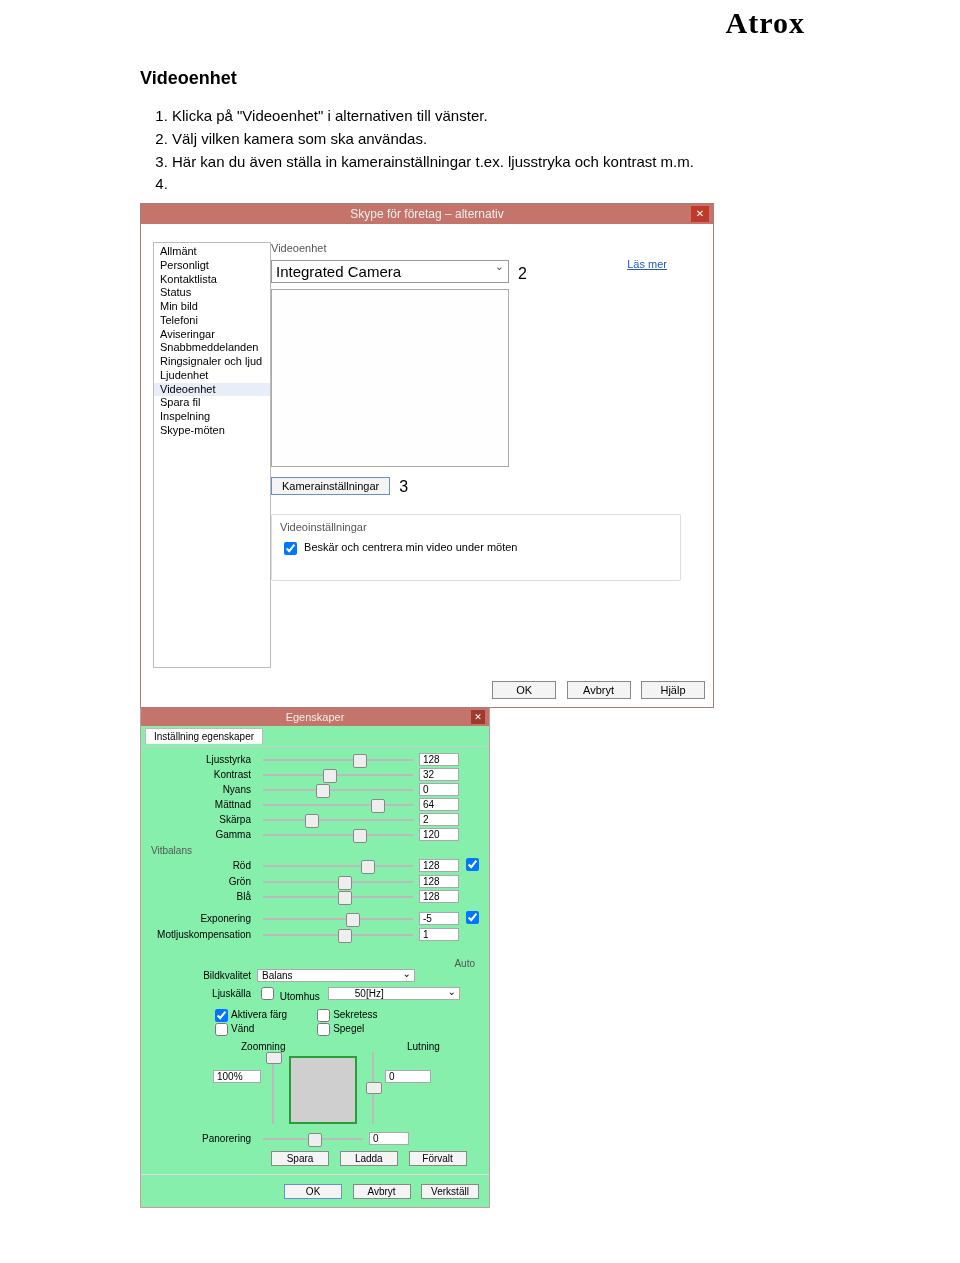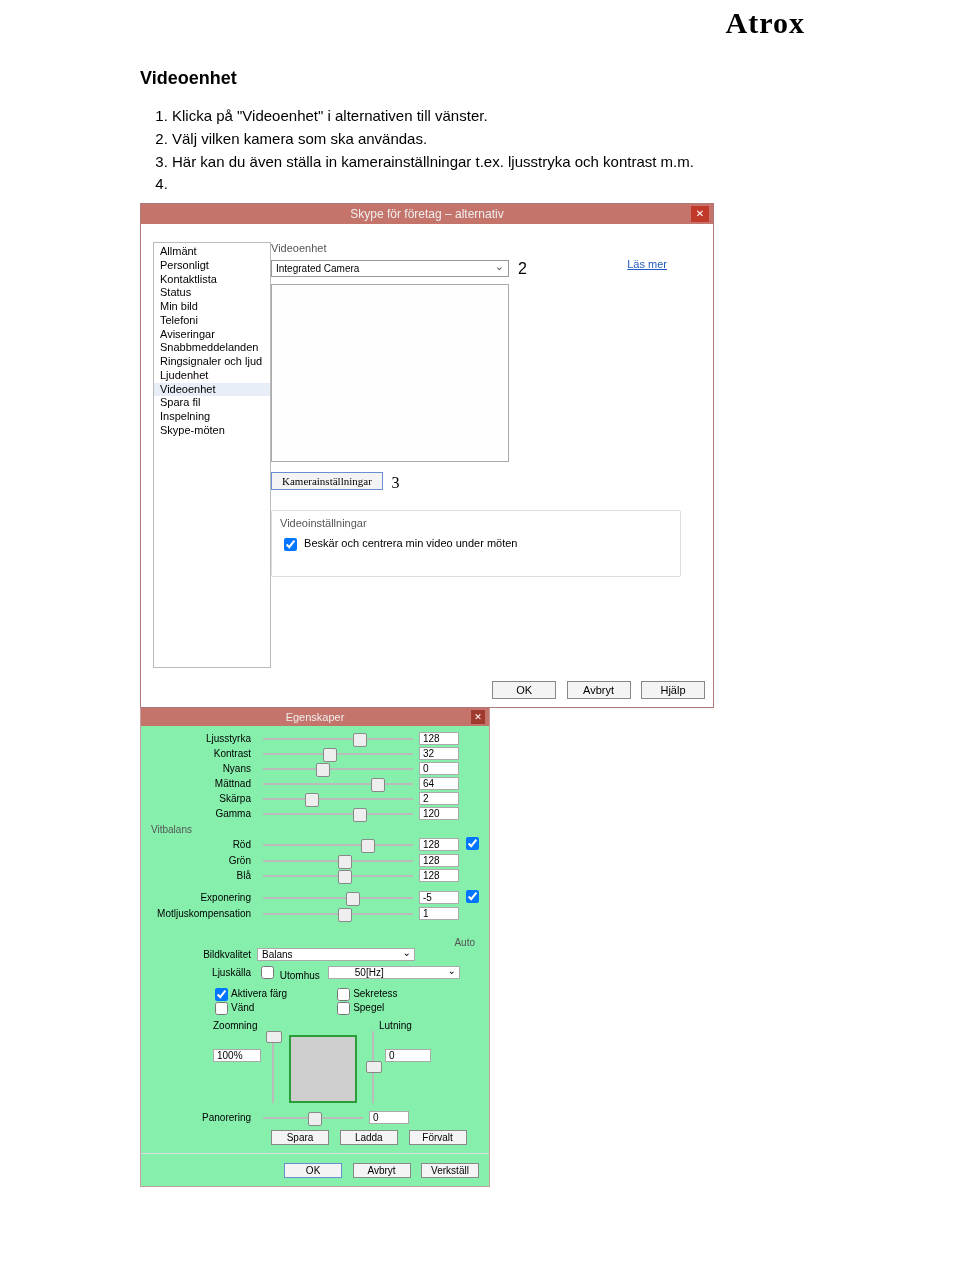--- a/index.html
+++ b/index.html
@@ -96,21 +96,21 @@
     margin-bottom: 6px;
   }
   .camera-row-label {
     font-size: 11px;
     margin-bottom: 5px;
   }
   .select-box {
     width: 228px;
     border: 1px solid #999;
     background: #fff;
-    font-size: 10px;
+    font-size: 15px;
     padding: 2px 4px;
     display: inline-block;
     position: relative;
   }
   .select-caret::after {
     content: "⌄";
     position: absolute;
     right: 4px;
     top: -1px;
     font-size: 11px;
@@ -140,21 +140,20 @@
   .btn {
     border: 1px solid #888;
     background: #f4f4f4;
     font-size: 11px;
     padding: 2px 10px;
     display: inline-block;
     cursor: default;
   }
   .settings-btn-row {
     margin-top: 10px;
-    font-family: Liberation Serif, serif;
   }
   .video-settings {
     border: 1px solid #ddd;
     border-radius: 2px;
     margin-top: 18px;
     padding: 6px 8px 22px 8px;
     width: 392px;
   }
   .checkbox-row {
     margin-top: 4px;
@@ -295,37 +294,37 @@
   }
   .prop-select::after {
     content: "⌄";
     position: absolute;
     right: 3px;
     top: -2px;
     font-size: 10px;
   }
   .cb-grid {
     display: flex;
-    gap: 50px;
+    gap: 30px;
     margin: 6px 0 4px 64px;
   }
   .cb-col div {
     font-size: 10px;
     margin-bottom: 1px;
   }
   .cb-col input {
     margin: 0 3px 0 0;
     vertical-align: middle;
   }
   .zoom-label-row {
     display: flex;
     width: 200px;
     margin-left: 62px;
   }
-  .zoom-label-row .zleft { flex: 0 0 50px; text-align: left; }
+  .zoom-label-row .zleft { flex: 0 0 50px; text-align: left; margin-left: 28px; }
   .zoom-label-row .zright { flex: 1; text-align: left; padding-left: 116px; }
   .zoom-body {
     display: flex;
     align-items: flex-start;
     margin-left: 62px;
   }
   .zoom-val-box {
     width: 40px;
     border: 1px solid #aaa;
     background: #fff;
@@ -466,20 +465,23 @@
         <span class="btn">Avbryt</span>
         <span class="btn">Hjälp</span>
       </div>
     </div>
 
     <div class="win2-frame">
       <div class="win2-title">
         <span>Egenskaper</span>
         <div class="win2-close">✕</div>
       </div>
+      <div class="tab-bar">
+        <span class="tab">Inställning egenskaper</span>
+      </div>
       <div class="win2-body">
         <div id="sliders-main">
               <div class="slider-row">
                 <div class="slider-label">Ljusstyrka</div>
                 <div class="slider-track">
                   <div class="slider-thumb" style="left: 60%;"></div>
                 </div>
                 <div class="slider-val">128</div>
                 <div class="slider-auto"></div>
               </div>

